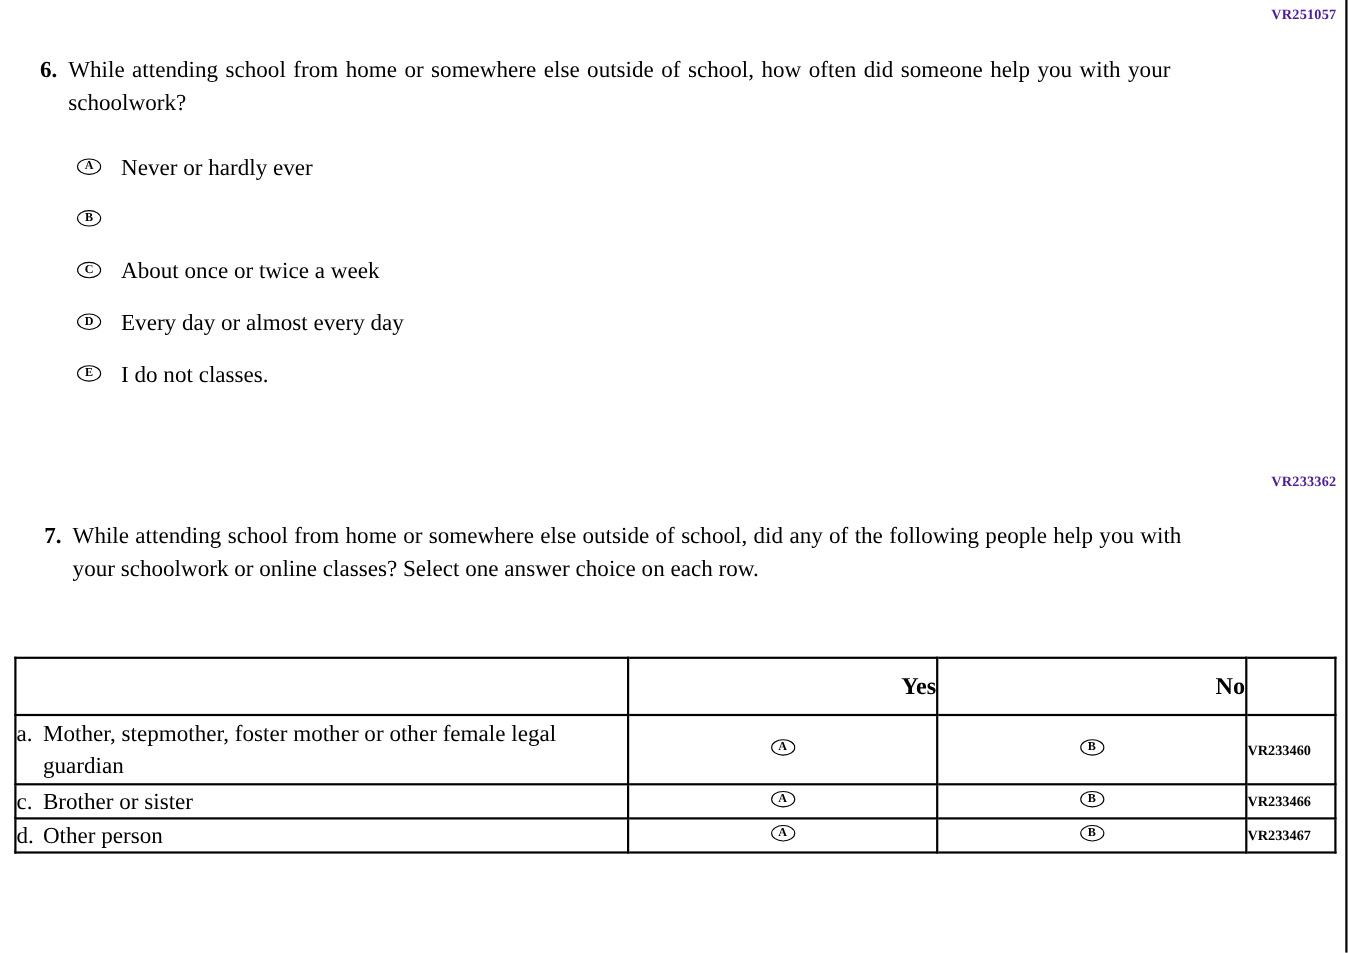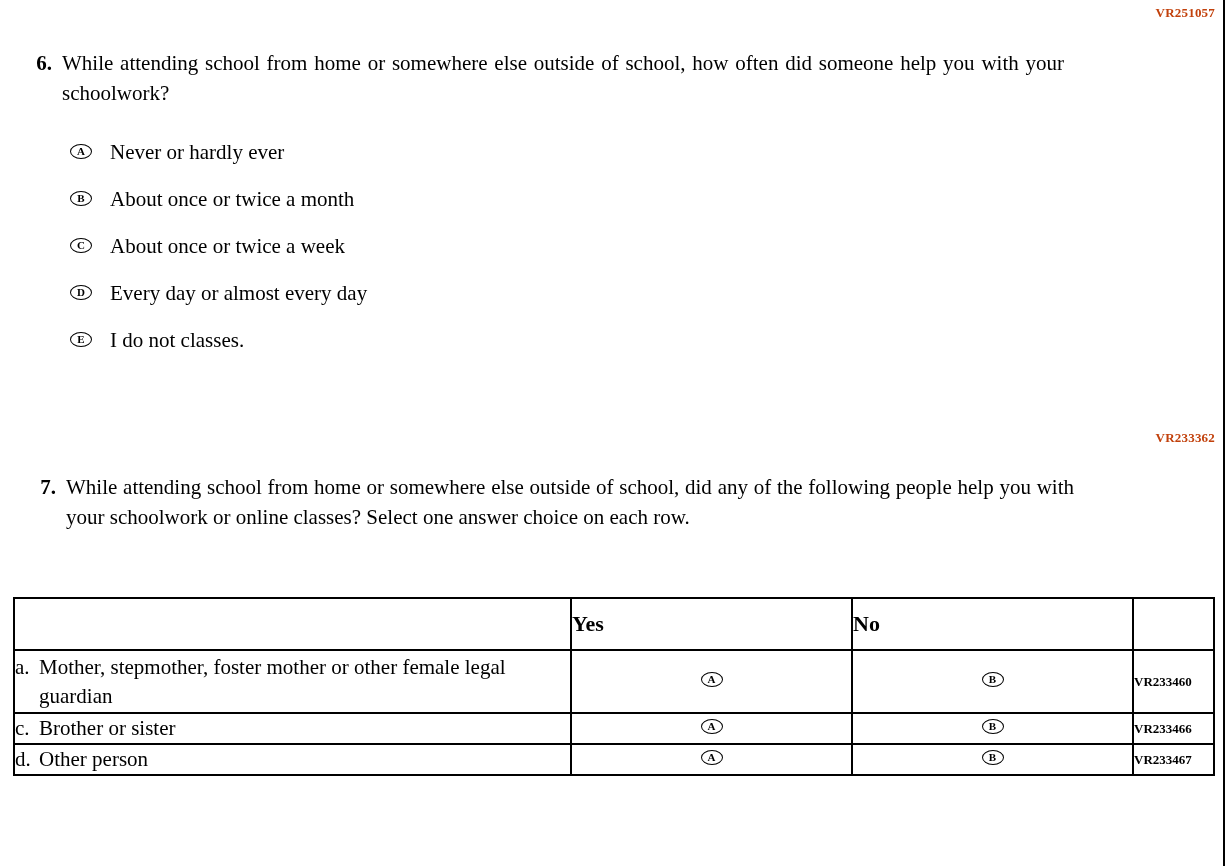--- a/index.html
+++ b/index.html
@@ -31,21 +31,21 @@
     background: #000;
   }
 
   
   .vr-code {
     position: absolute;
     font-family: "Liberation Serif", serif;
     font-weight: bold;
     font-size: 13px;
     letter-spacing: 0.2px;
-    color: #c2410c;
+    color: #4c1d95;
   }
   #vr-code-top { right: 10px; top: 5px; }
   #vr-code-q7  { right: 10px; top: 430px; }
 
   
   .question {
     position: absolute;
     display: flex;
     align-items: flex-start;
   }
@@ -124,21 +124,21 @@
     padding: 0;
     vertical-align: middle;
   }
   .col-item  { width: 557px; }
   .col-yes   { width: 281px; }
   .col-no    { width: 281px; }
   .col-code  { width: 81px; }
 
   .hdr-blank { height: 50px; }
   .hdr-cell {
-    text-align: left;
+    text-align: right;
     font-weight: bold;
     font-size: 22px;
     height: 50px;
   }
   .item-cell {
     font-size: 21px;
     line-height: 29px;
     padding: 4px 6px 6px 8px;
     margin-top: 20px;
   }
@@ -184,21 +184,20 @@
     <div class="option-row">
       <span class="bubble">
           <span>A</span>
         </span>
       <span class="option-label">Never or hardly ever</span>
     </div>
     <div class="option-row">
       <span class="bubble">
           <span>B</span>
         </span>
-      <span class="option-label">About once or twice a month</span>
     </div>
     <div class="option-row">
       <span class="bubble">
           <span>C</span>
         </span>
       <span class="option-label">About once or twice a week</span>
     </div>
     <div class="option-row">
       <span class="bubble">
           <span>D</span>

